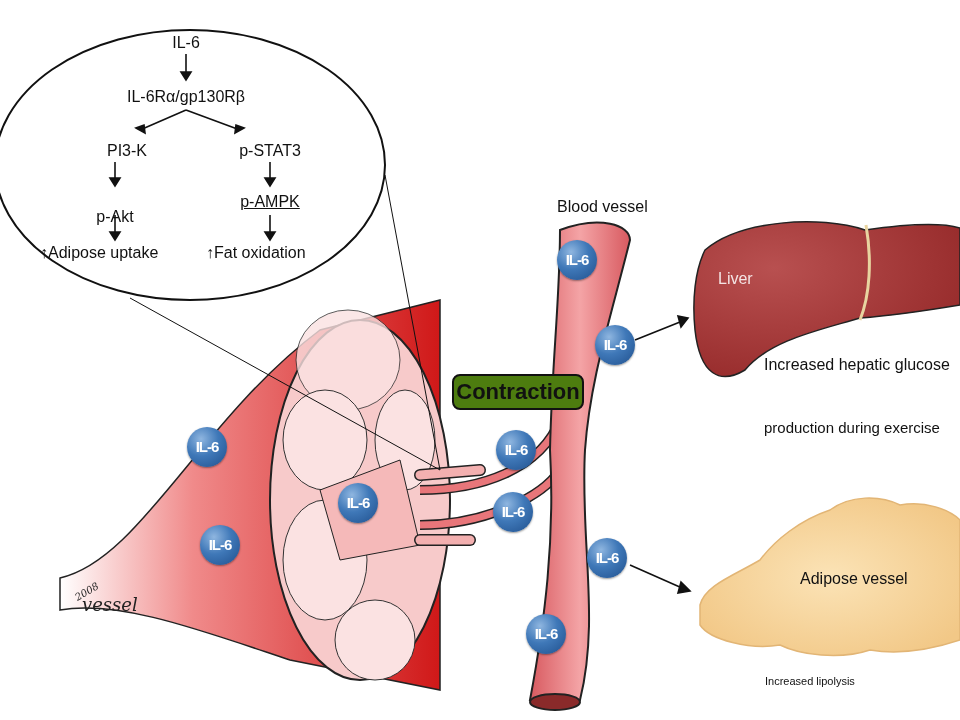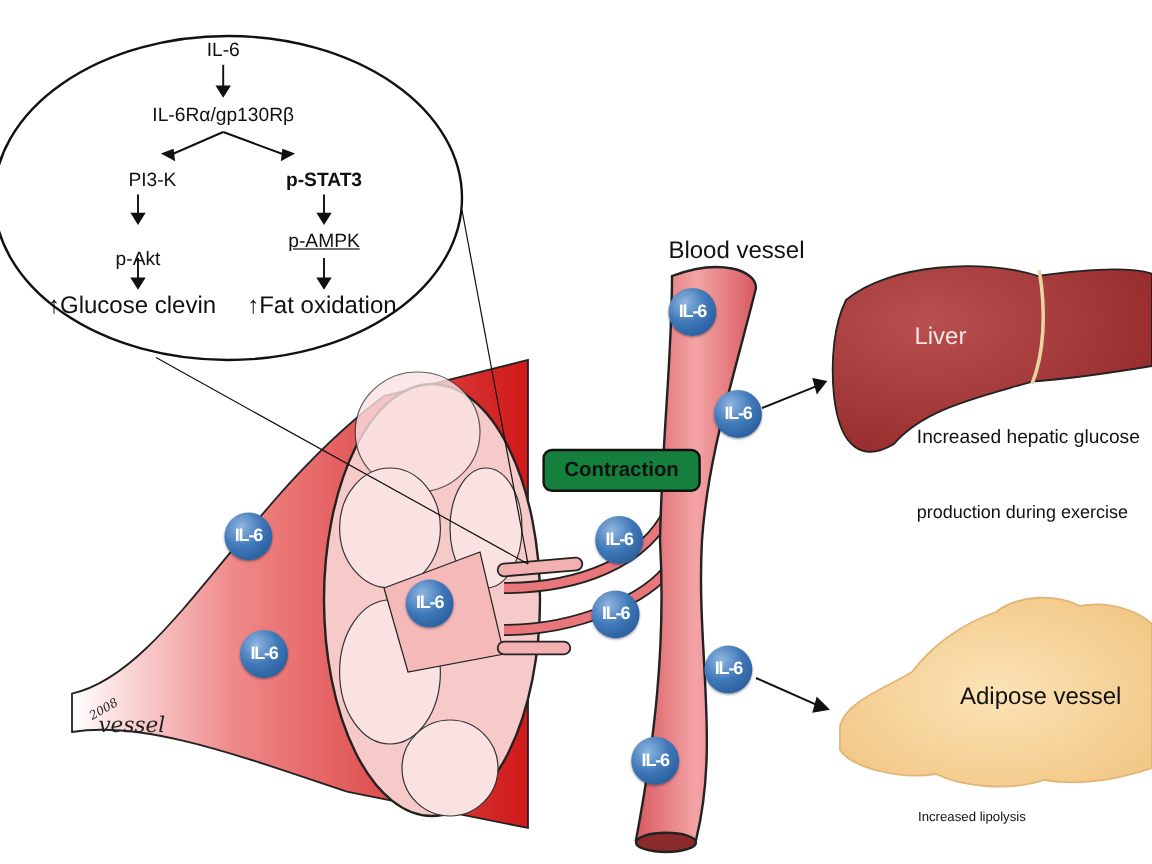--- a/index.html
+++ b/index.html
@@ -1,25 +1,25 @@
 <!DOCTYPE html>
 <html><head>
 <meta charset="utf-8">
 <style>
   html, body { margin:0; padding:0; background:#ffffff; }
   body { width:960px; height:720px; position:relative; overflow:hidden; font-family:"Liberation Sans", sans-serif; }
   svg { position:absolute; left:0; top:0; }
-  .lbl { position:absolute; color:#111; font-size:20px; white-space:nowrap; }
+  .lbl { position:absolute; color:#111; font-size:16px; white-space:nowrap; }
   .pw { position:absolute; font-size:16px; color:#111; white-space:nowrap; transform:translateX(-50%); }
   .il6 { position:absolute; width:40px; height:40px; border-radius:50%;
     background: radial-gradient(circle at 35% 30%, #8fb6e0 0%, #3f78b8 45%, #1f4f8c 100%);
     box-shadow: 0 1px 2px rgba(0,0,0,0.4);
     color:#fff; font-weight:bold; font-size:15px; line-height:40px; text-align:center; letter-spacing:-1px; }
-  .contraction { position:absolute; left:452px; top:374px; width:128px; height:32px; background:#15803d; border:2px solid #111; border-radius:8px;
-    font-weight:bold; font-size:17px; line-height:32px; text-align:center; color:#111; }
+  .contraction { position:absolute; left:452px; top:374px; width:128px; height:32px; background:#4d7c0f; border:2px solid #111; border-radius:8px;
+    font-weight:bold; font-size:22px; line-height:32px; text-align:center; color:#111; }
   .sig { position:absolute; left:82px; top:594px; font-family:"DejaVu Serif", serif; font-style:italic; font-size:18px; color:#222; }
   .sig .yr { position:absolute; left:-8px; top:-8px; font-size:10px; transform:rotate(-30deg); }
 </style>
 </head>
 <body>
 
 <svg width="960" height="720">
   <defs>
     <linearGradient id="muscleG" x1="0" x2="1" y1="0" y2="0">
       <stop offset="0" stop-color="#ffffff"></stop>
@@ -93,29 +93,29 @@
     <line x1="635" y1="340" x2="680" y2="322"></line>
       <path d="M678,316 L688,318 L681,327 Z"></path>
     <line x1="630" y1="565" x2="682" y2="588"></line>
       <path d="M681,582 L690,591 L678,593 Z"></path>
   </g>
 </svg>
 
 <div class="pw" style="left:186px; top:34px;">IL-6</div>
 <div class="pw" style="left:186px; top:88px;">IL-6Rα/gp130Rβ</div>
 <div class="pw" style="left:115px; top:142px;margin-left:12px;">PI3-K</div>
-<div class="pw" style="left:270px; top:142px;font-weight:bold;">p-STAT3</div>
+<div class="pw" style="left:270px; top:142px;">p-STAT3</div>
 <div class="pw" style="left:115px; top:208px;">p-Akt</div>
 <div class="pw" style="left:270px; top:193px;text-decoration:underline;">p-AMPK</div>
-<div class="lbl" style="left:40px; top:244px;"><span>↑</span><span>Glucose clevin</span></div>
+<div class="lbl" style="left:40px; top:244px;"><span>↑</span><span>Adipose uptake</span></div>
 <div class="lbl" style="left:206px; top:244px;"><span>↑</span><span>Fat oxidation</span></div>
 
 <div class="lbl" style="left:557px; top:198px;">Blood vessel</div>
 <div class="contraction">Contraction</div>
-<div class="lbl" style="left:762px; top:270px; color:#f4e4e4;">Liver</div>
+<div class="lbl" style="left:718px; top:270px; color:#f4e4e4;">Liver</div>
 <div class="lbl" style="left:764px; top:356px; font-size:16px;">Increased hepatic glucose</div>
 <div class="lbl" style="left:764px; top:379px; font-size:15px;margin-top:40px;">production during exercise</div>
 <div class="lbl" style="left:800px; top:570px;">Adipose vessel</div>
 <div class="lbl" style="left:765px; top:675px; font-size:11px;">Increased lipolysis</div>
 
 <div class="il6" style="left:187px; top:427px;">IL-6</div>
 <div class="il6" style="left:200px; top:525px;">IL-6</div>
 <div class="il6" style="left:338px; top:483px;">IL-6</div>
 <div class="il6" style="left:557px; top:240px;">IL-6</div>
 <div class="il6" style="left:595px; top:325px;">IL-6</div>

